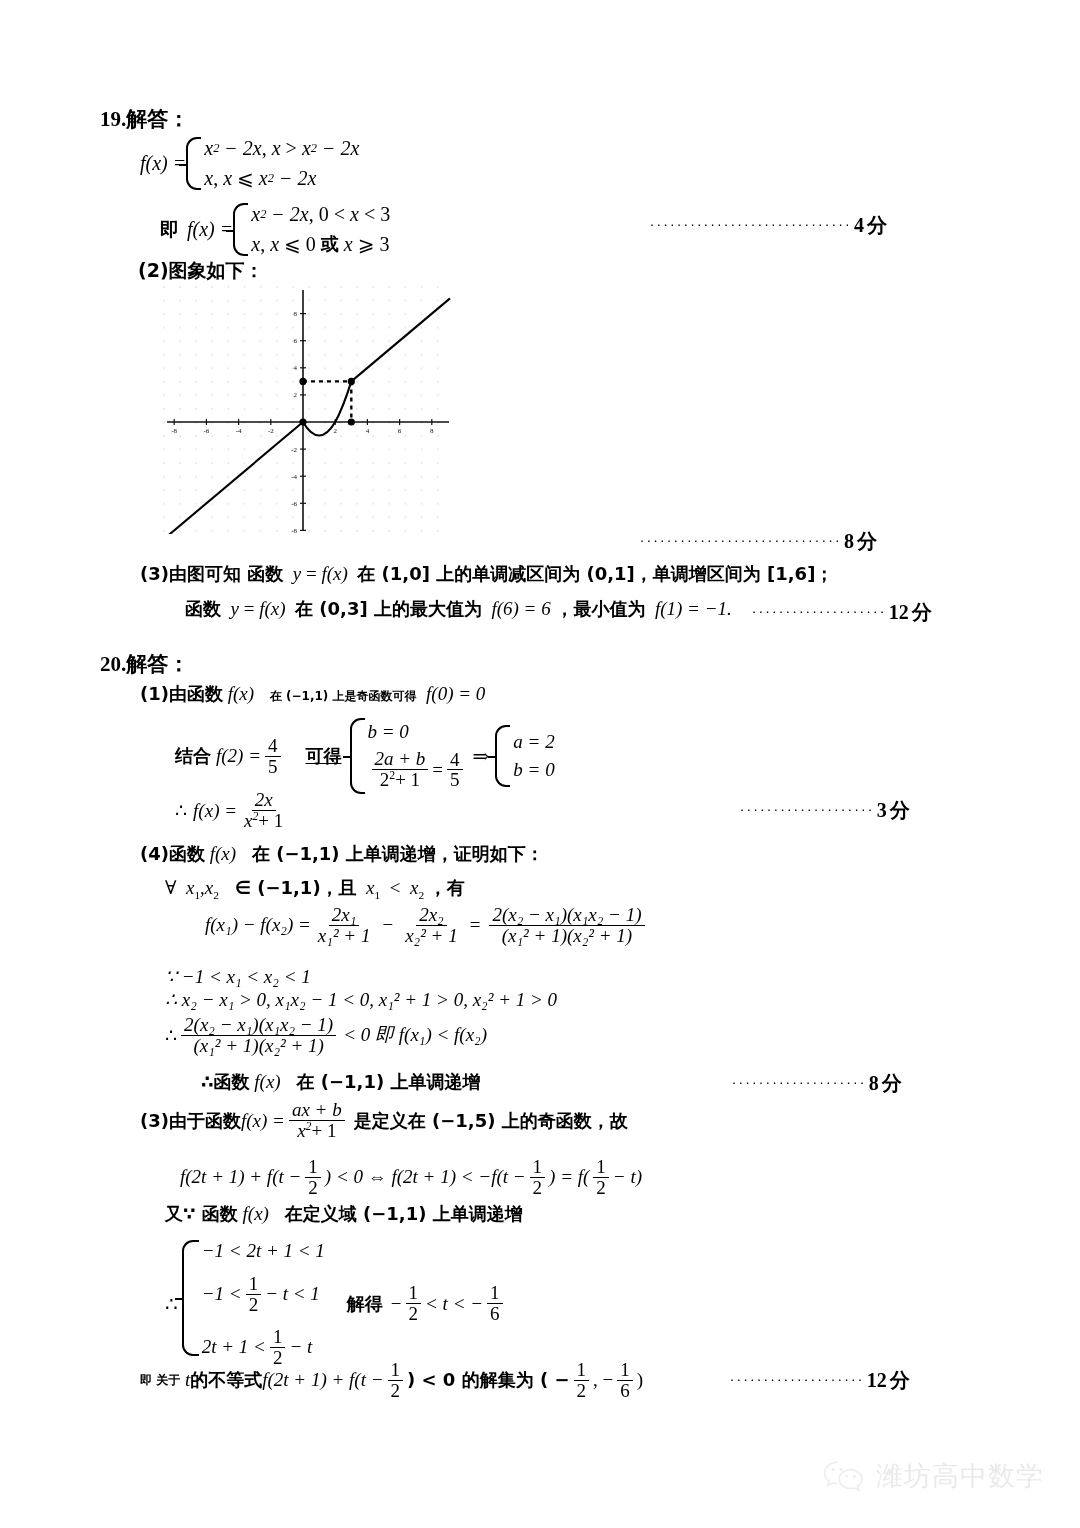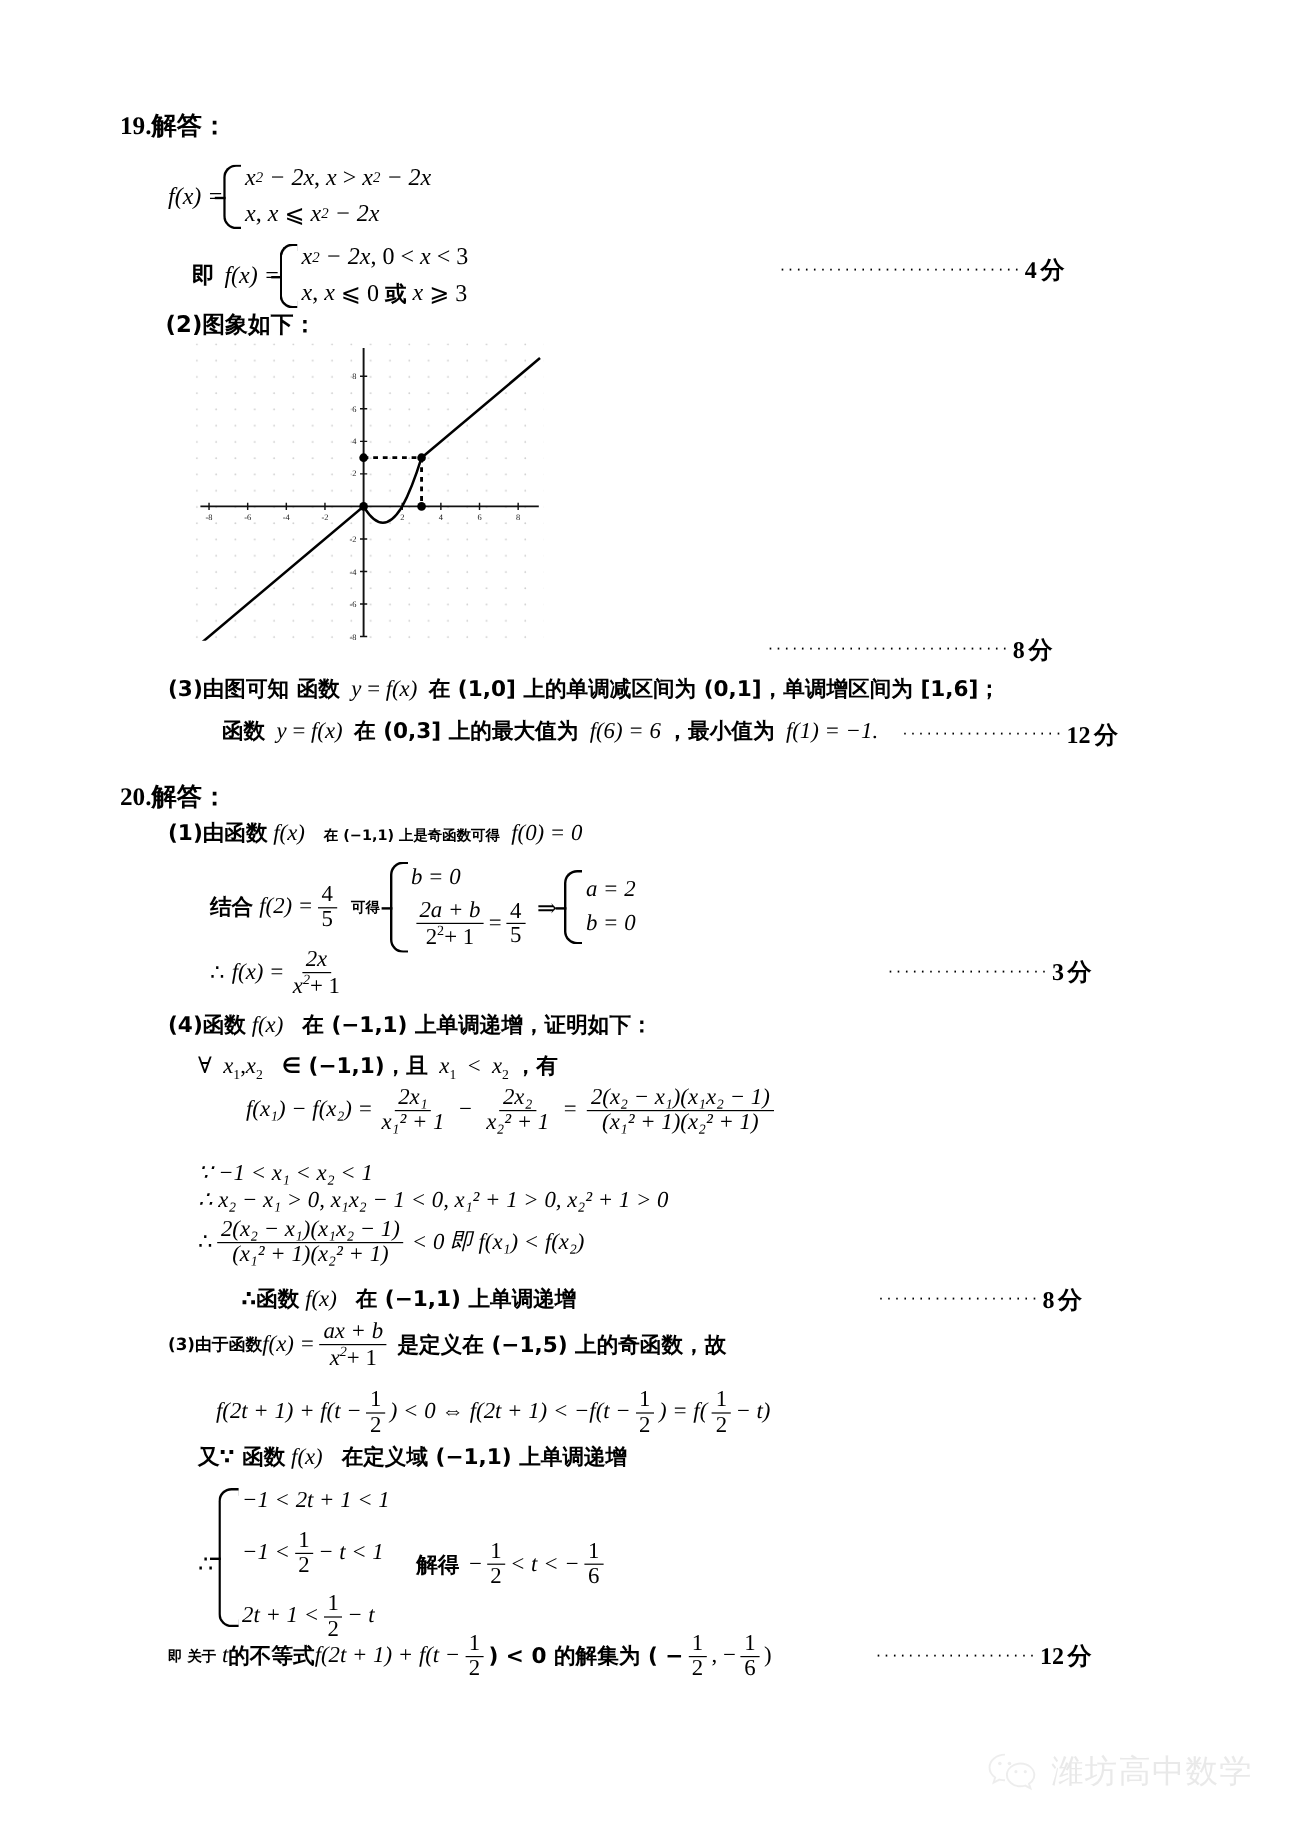--- a/index.html
+++ b/index.html
@@ -61,21 +61,21 @@
   .wm{position:absolute;display:flex;align-items:center;gap:10px;
       opacity:.30;filter:grayscale(1);}
   .wm-text{font-family:"DejaVu Sans","Liberation Sans",sans-serif;
       font-size:27px;color:#b9b9b9;letter-spacing:1px;}
 </style>
 </head>
 <body>
 
 <div class="page">
 
-  <div class="blk heading" style="left:100px;top:91px;">19.解答：</div>
+  <div class="blk heading" style="left:100px;top:105px;">19.解答：</div>
 
   <div class="blk" style="left:140px;top:137px;font-size:20px;">
     <span class="row">
       <span style="font-style:italic;">f(x) =</span>
       <span class="sys">
         <span class="brace"></span>
         <span class="rows">
           <div>
             <span class="mi">x</span>
               <span class="sup">2</span>
@@ -244,21 +244,21 @@
   </div>
 
   <div class="blk" style="left:175px;top:718px;font-size:19px;">
     <span class="row">
       <span class="cjk" style="font-size:18px;">结合</span>
       <span class="mi" style="margin-left:5px;">f(2) =</span>
       <span class="frac">
         <span class="num">4</span>
         <span class="den">5</span>
       </span>
-      <span class="cjk" style="font-size:12px;margin-left:8px;">可得</span>
+      <span class="cjk" style="font-size:18px;margin-left:21px;text-decoration:underline;">可得</span>
 
       <span class="sys" style="margin-left:8px;">
         <span class="brace" style="height:72px;"></span>
         <span class="rows">
           <div>
             <span class="mi">b = 0</span>
           </div>
           <div>
             <span class="frac">
               <span class="num mi">2a + b</span>
@@ -365,21 +365,21 @@
     <span class="cjk" style="font-size:18px;">在 (−1,1) 上单调递增</span>
   </div>
 
   <div class="blk leader" style="left:732px;top:1070px;">
     <span class="dots">····················</span>
     <span class="score"><span>8</span><span class="fen cjk">分</span></span>
   </div>
 
   <div class="blk" style="left:140px;top:1100px;font-size:19px;">
     <span class="row">
-      <span class="cjk" style="font-size:14px;">(3)由于函数</span>
+      <span class="cjk" style="font-size:18px;">(3)由于函数</span>
       <span class="mi">f(x) =</span>
       <span class="frac">
         <span class="num mi">ax + b</span>
         <span class="den"><span class="mi">x</span><span class="sup">2</span><span>+ 1</span></span>
       </span>
       <span class="cjk" style="font-size:18px;margin-left:5px;">是定义在 (−1,5) 上的奇函数，故</span>
     </span>
   </div>
 
   <div class="blk" style="left:180px;top:1157px;font-size:19px;">

